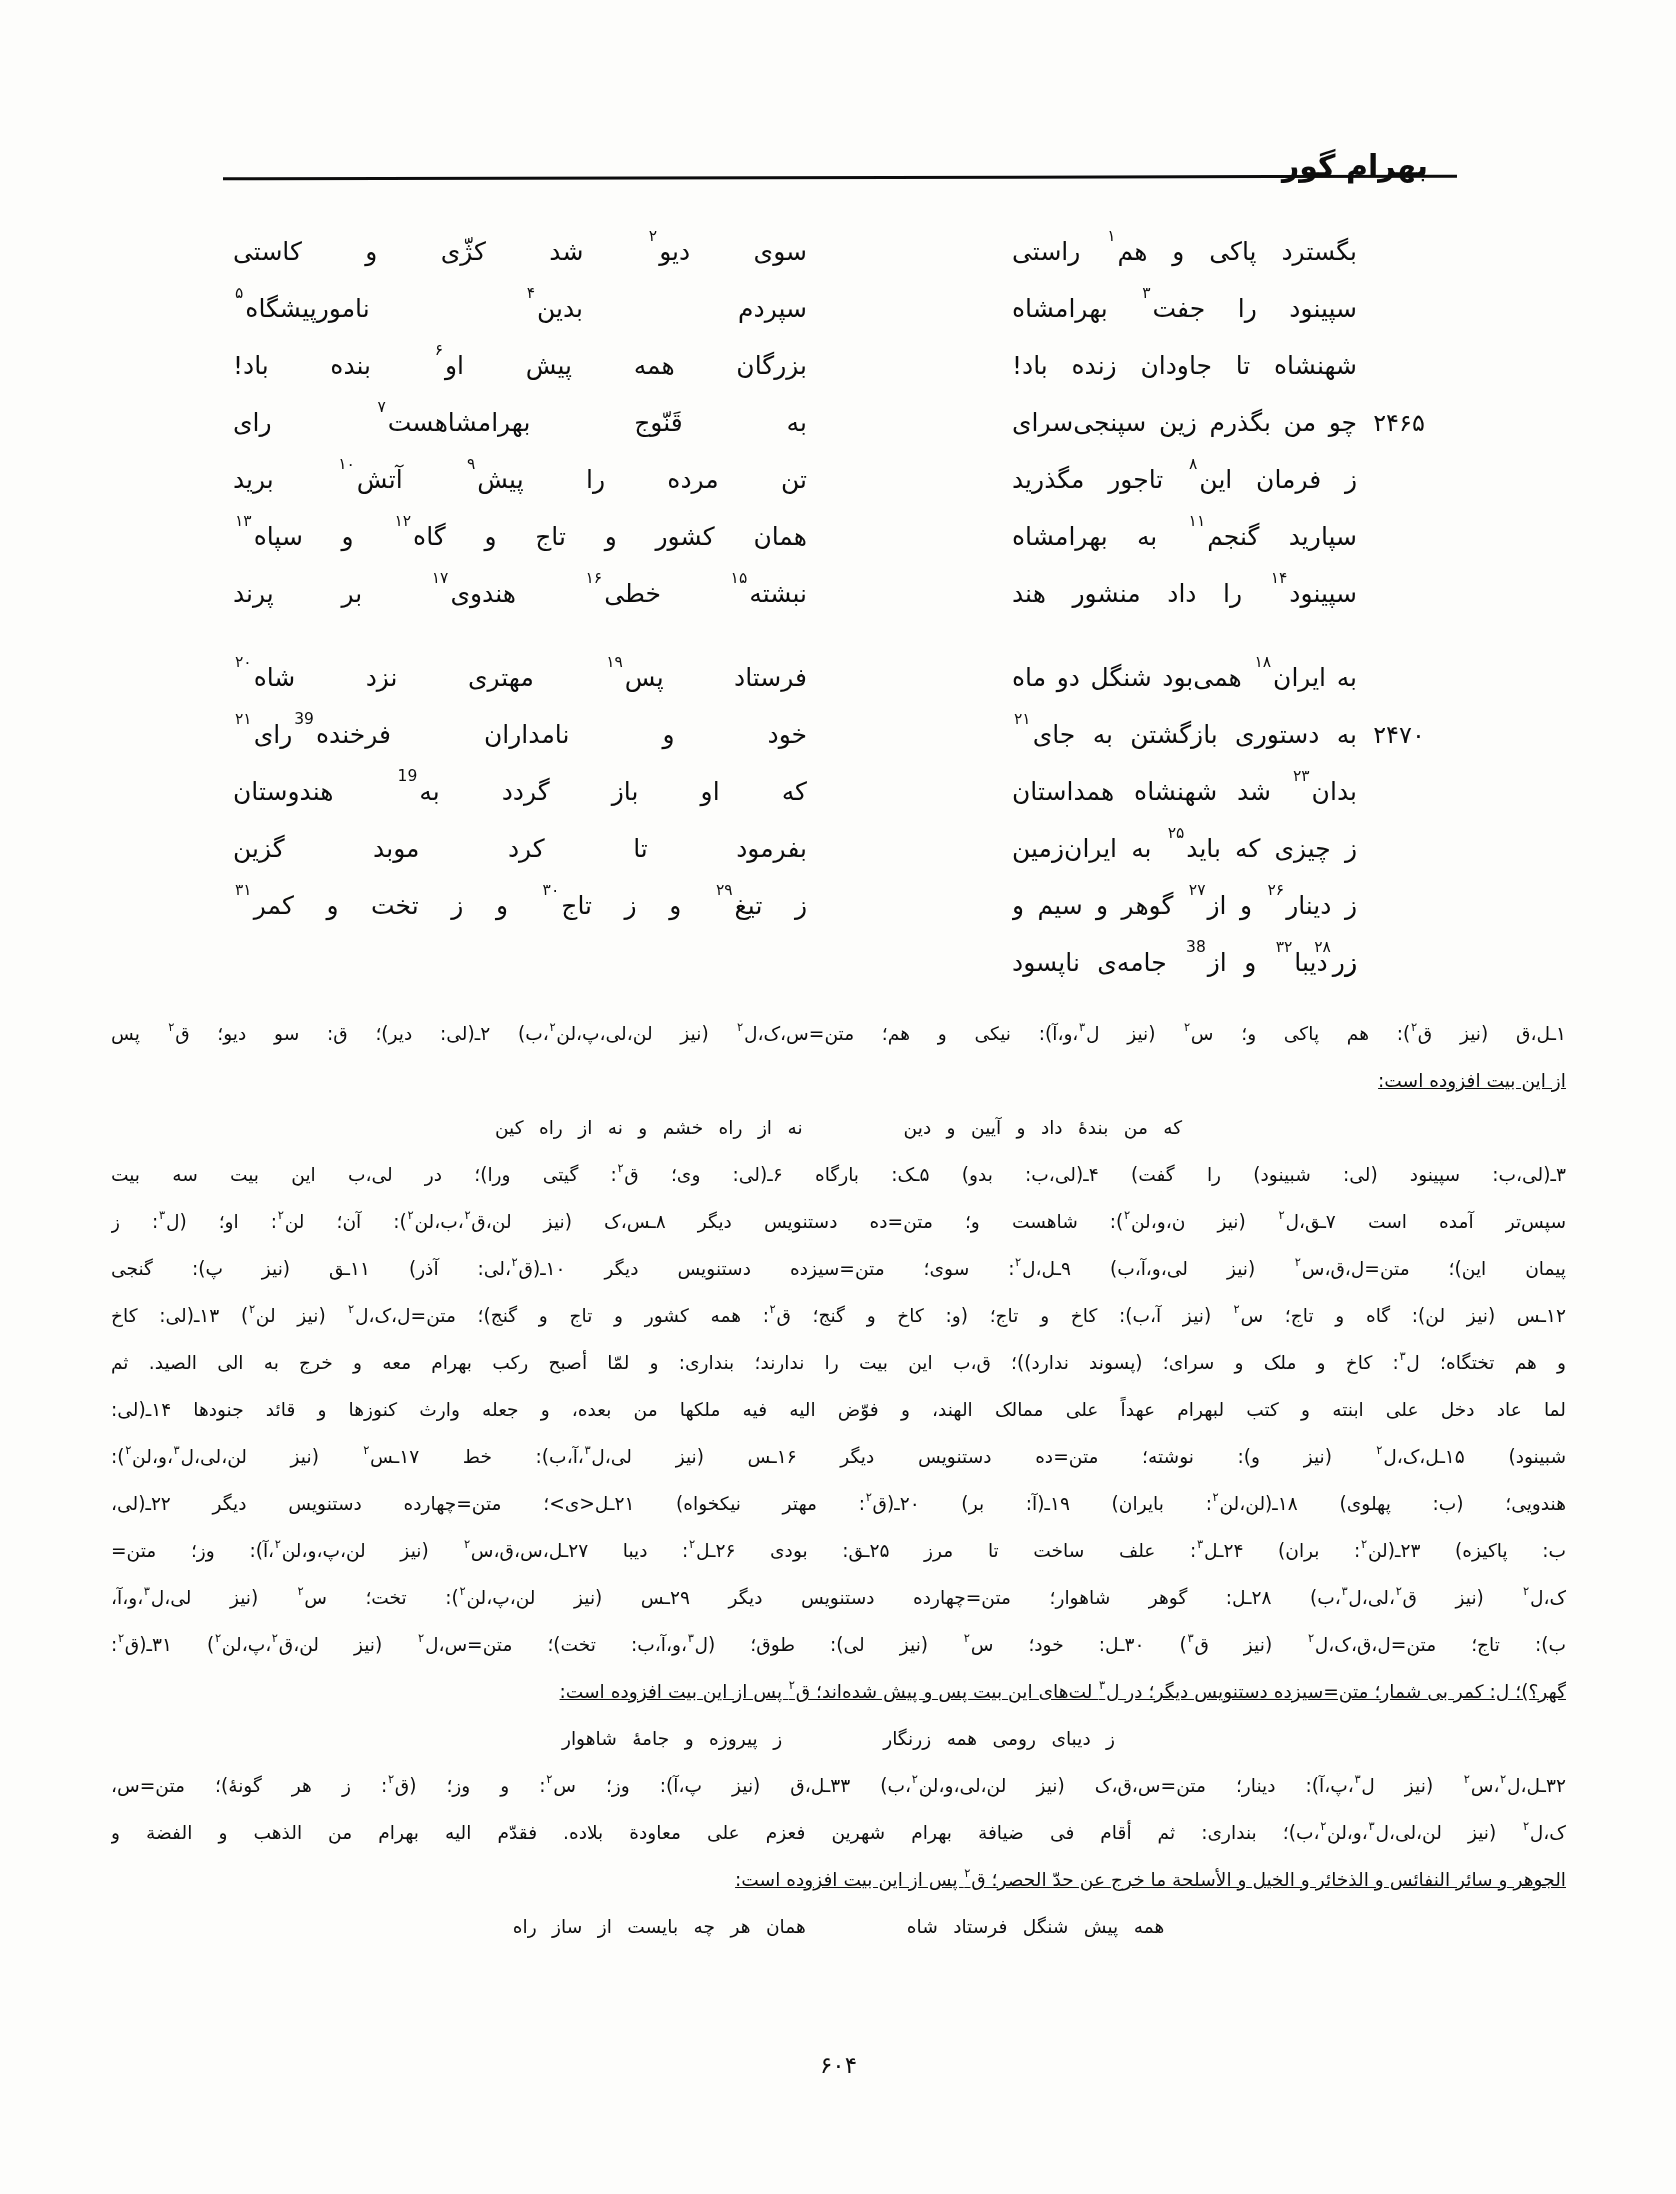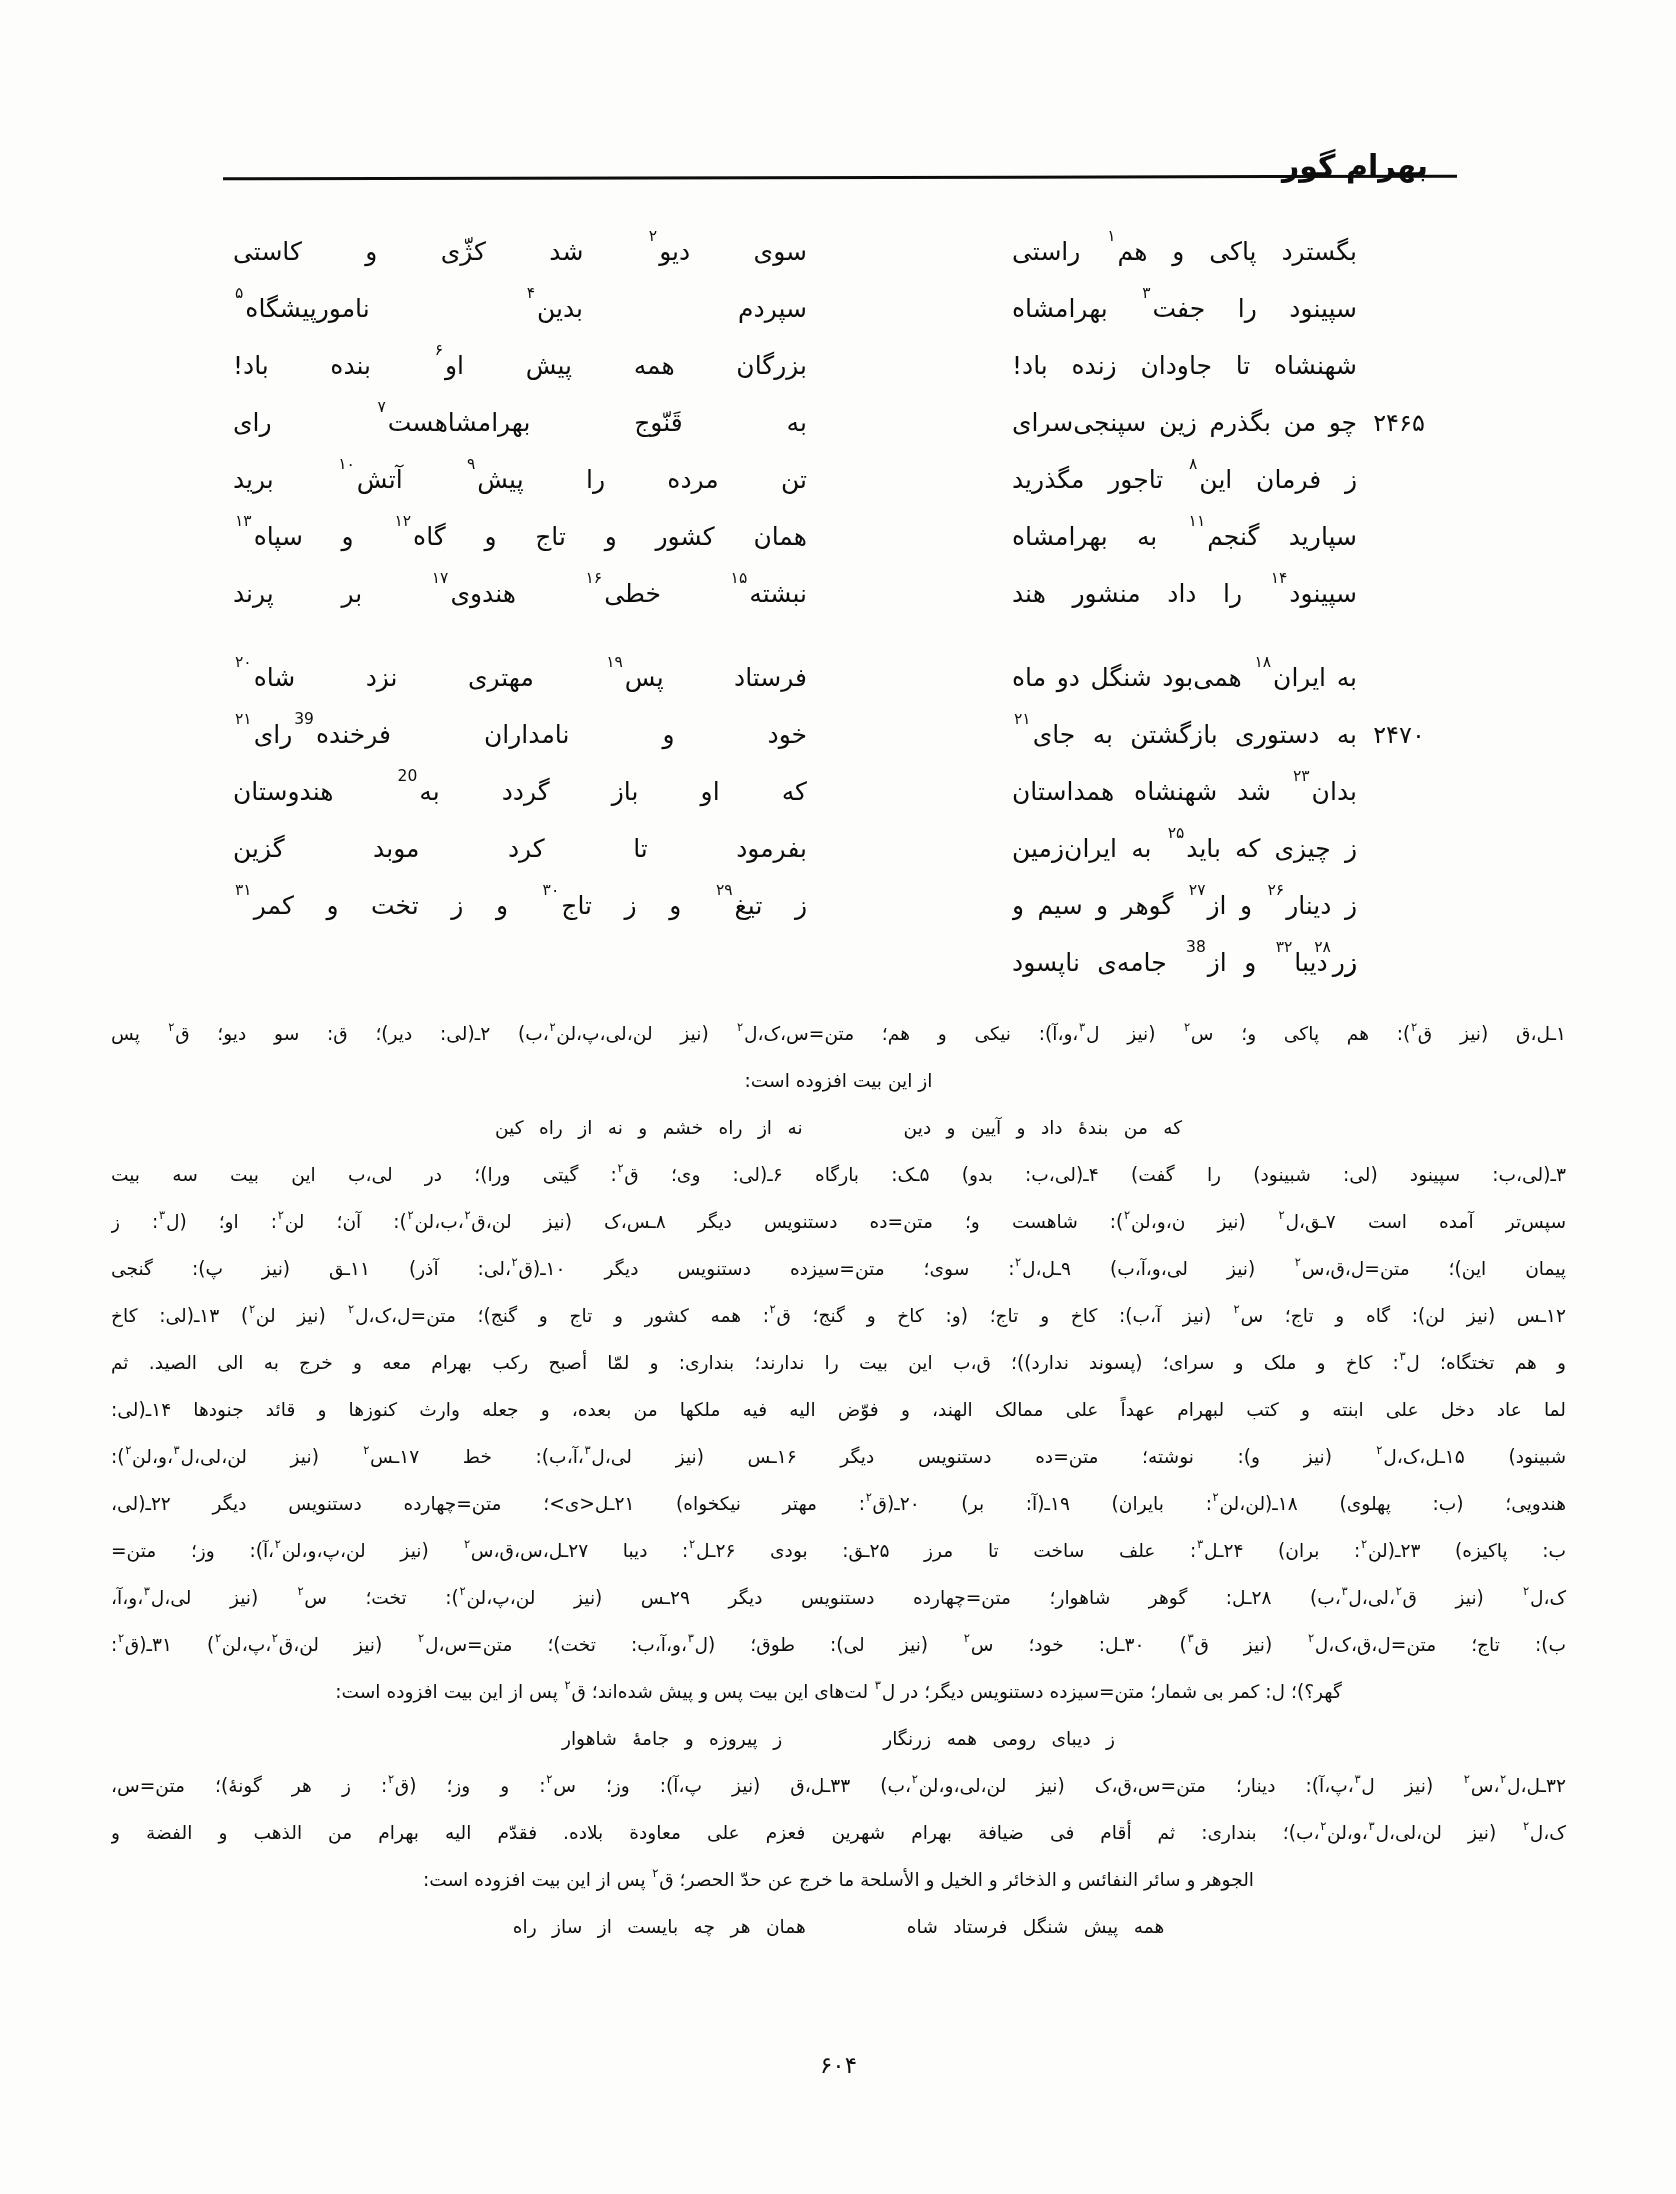--- a/index.html
+++ b/index.html
@@ -46,21 +46,21 @@
   }
   
   #apparatus{
     position:absolute;top:1010px;right:111px;left:111px;
     font-size:18.6px;
   }
   .app-line{
     height:47px;line-height:47px;white-space:normal;overflow:hidden;
   }
   .app-line.align-justify{text-align:justify;text-align-last:justify;text-justify:inter-word;}
-  .app-line.align-right{text-align:center;}
+  .app-line.align-right{text-align:right;text-decoration:underline;}
   .app-line sup,.app-verse sup{
     font-size:11.5px;line-height:0;vertical-align:9.5px;padding:0 0.7px;
   }
   .app-verse{
     height:47px;line-height:47px;display:flex;justify-content:center;gap:101px;
     white-space:nowrap;
   }
   .app-verse .v-part{letter-spacing:0.7px;word-spacing:9.5px;}
   
   .page-number{
@@ -126,21 +126,21 @@
     <div class="verse-row">
       <div class="verse-num">۲۴۷۰</div>
       <div class="hemi hemi-right">به دستوری بازگشتن به جای<sup>۲۱</sup></div>
       <div class="hemi-spacer"></div>
       <div class="hemi hemi-left">خود و نامداران فرخنده<sup>39</sup>رای<sup>۲۱</sup></div>
     </div>
     <div class="verse-row">
       <div class="verse-num"></div>
       <div class="hemi hemi-right">بدان<sup>۲۳</sup> شد شهنشاه همداستان</div>
       <div class="hemi-spacer"></div>
-      <div class="hemi hemi-left">که او باز گردد به<sup>20</sup> هندوستان</div>
+      <div class="hemi hemi-left">که او باز گردد به<sup>19</sup> هندوستان</div>
     </div>
     <div class="verse-row">
       <div class="verse-num"></div>
       <div class="hemi hemi-right">ز چیزی که باید<sup>۲۵</sup> به ایران‌زمین</div>
       <div class="hemi-spacer"></div>
       <div class="hemi hemi-left">بفرمود تا کرد موبد گزین</div>
     </div>
     <div class="verse-row">
       <div class="verse-num"></div>
       <div class="hemi hemi-right">ز دینار<sup>۲۶</sup> و از<sup>۲۷</sup> گوهر و سیم و زر<sup>۲۸</sup></div>

